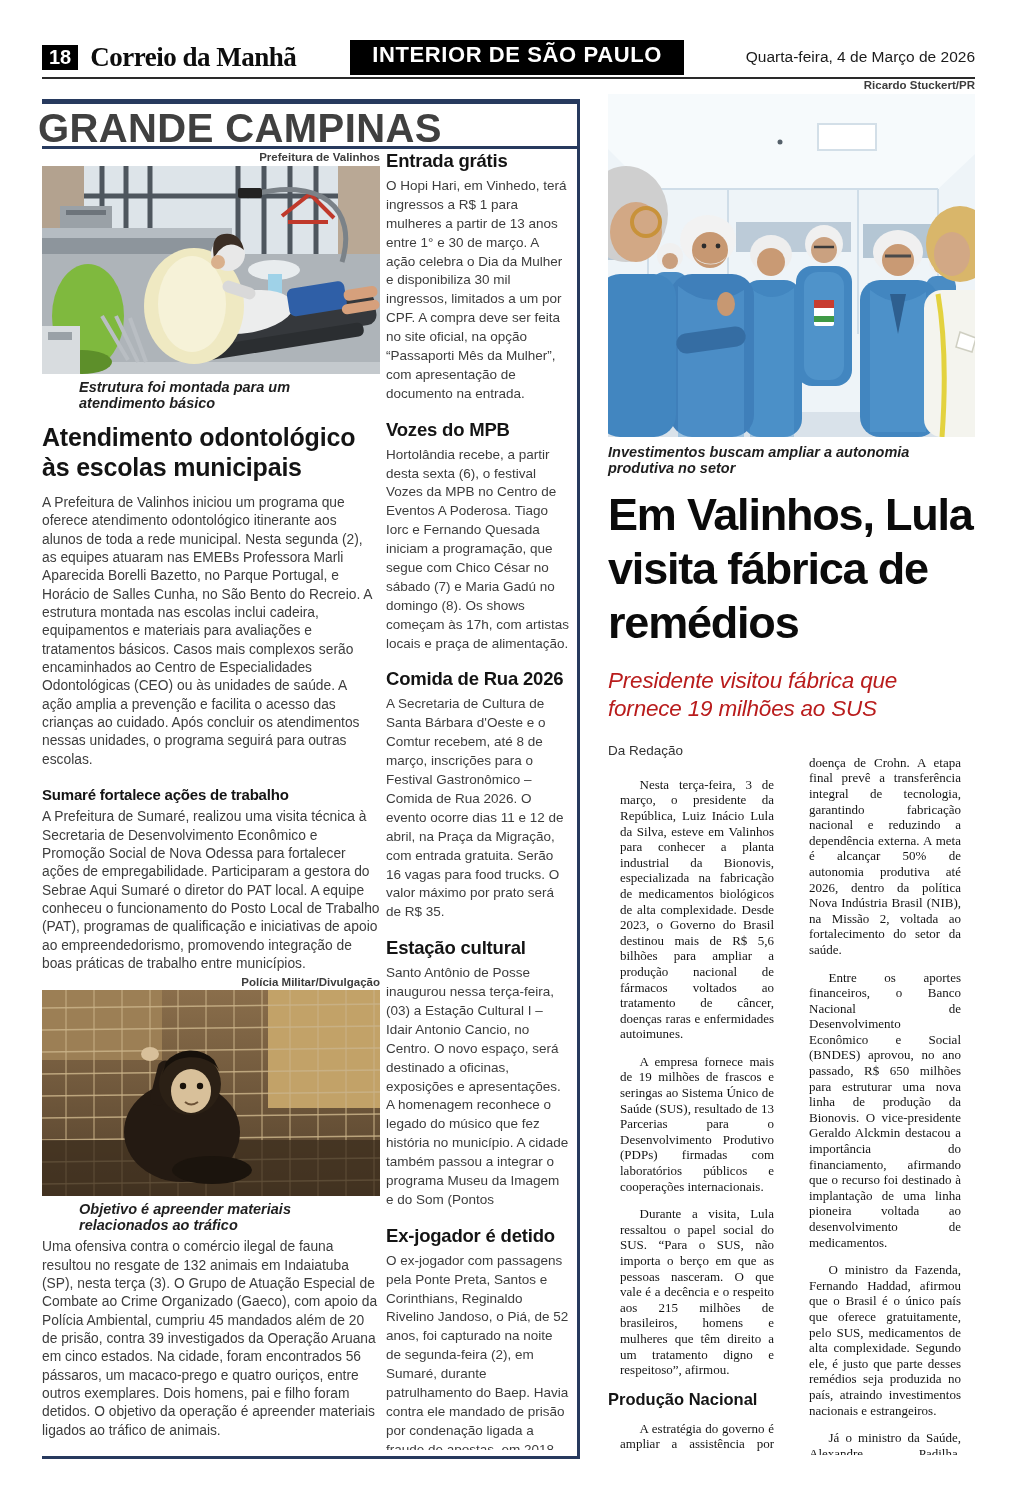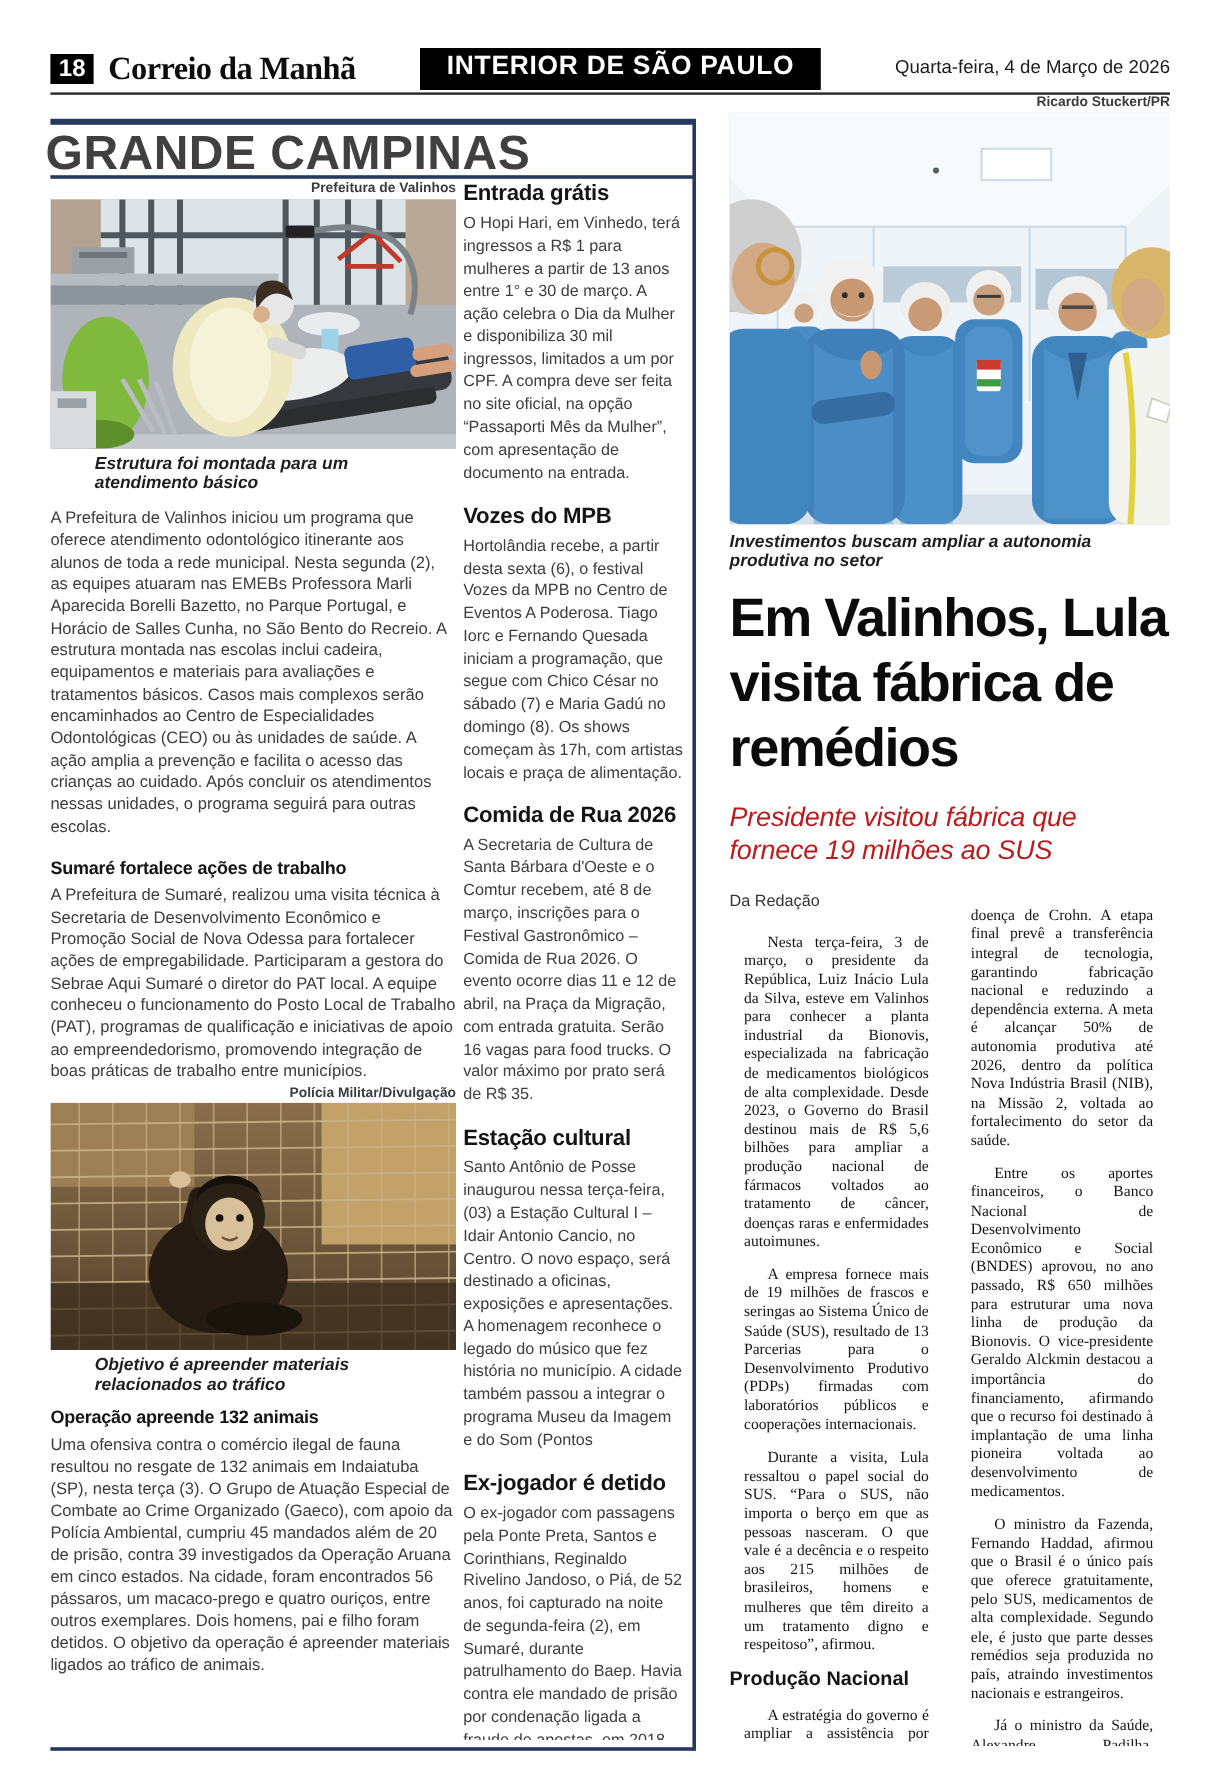--- a/index.html
+++ b/index.html
@@ -127,20 +127,21 @@
         <path d="M172,92 q12,-22 30,-8 q-4,-18 -20,-16 q-14,2 -10,24" fill="#3b2e25"></path>
         <circle cx="176" cy="96" r="7" fill="#d9b08c"></circle>
         <rect x="180" y="118" width="34" height="12" rx="6" fill="#d9d9d9" transform="rotate(18 197 124)"></rect>
         <path d="M60,150 l26,44 M74,150 l22,46 M88,152 l16,44" stroke="#b9bec3" stroke-width="4"></path>
         <rect x="0" y="160" width="38" height="48" fill="#d8dcdf"></rect>
           <rect x="6" y="166" width="24" height="8" fill="#9aa1a7"></rect>
       </svg>
     </div>
     <div class="caption">Estrutura foi montada para um atendimento básico</div>
 
+    <div class="h-lg">Atendimento odontológico às escolas municipais</div>
     <p class="body-sans" style="margin:12px 0 0;">A Prefeitura de Valinhos iniciou um programa que oferece atendimento odontológico itinerante aos alunos de toda a rede municipal. Nesta segunda (2), as equipes atuaram nas EMEBs Professora Marli Aparecida Borelli Bazetto, no Parque Portugal, e Horácio de Salles Cunha, no São Bento do Recreio. A estrutura montada nas escolas inclui cadeira, equipamentos e materiais para avaliações e tratamentos básicos. Casos mais complexos serão encaminhados ao Centro de Especialidades Odontológicas (CEO) ou às unidades de saúde. A ação amplia a prevenção e facilita o acesso das crianças ao cuidado. Após concluir os atendimentos nessas unidades, o programa seguirá para outras escolas.</p>
 
     <div class="h-md" style="margin-top:17px;">Sumaré fortalece ações de trabalho</div>
     <p class="body-sans" style="margin:5px 0 0;">A Prefeitura de Sumaré, realizou uma visita técnica à Secretaria de Desenvolvimento Econômico e Promoção Social de Nova Odessa para fortalecer ações de empregabilidade. Participaram a gestora do Sebrae Aqui Sumaré o diretor do PAT local. A equipe conheceu o funcionamento do Posto Local de Trabalho (PAT), programas de qualificação e iniciativas de apoio ao empreendedorismo, promovendo integração de boas práticas de trabalho entre municípios.</p>
 
     <div class="credit" style="margin:3px 0 2px;">Polícia Militar/Divulgação</div>
 
     <div class="photo-frame">
       <svg width="338" height="206" viewBox="0 0 338 206">
         <defs>
@@ -185,21 +186,20 @@
         <ellipse cx="149" cy="101" rx="20" ry="22" fill="#d8c09a"></ellipse>
         <circle cx="141" cy="96" r="3.2" fill="#191209"></circle>
           <circle cx="158" cy="96" r="3.2" fill="#191209"></circle>
         <path d="M143,112 q6,5 13,0" stroke="#6b5136" stroke-width="2" fill="none"></path>
         <ellipse cx="108" cy="64" rx="9" ry="7" fill="#d8c09a"></ellipse>
         <ellipse cx="170" cy="180" rx="40" ry="14" fill="#1b140d"></ellipse>
       </svg>
     </div>
     <div class="caption">Objetivo é apreender materiais relacionados ao tráfico</div>
 
-    <div class="h-md" style="margin-top:11px;">Operação apreende 132 animais</div>
     <p class="body-sans" style="margin:5px 0 0;">Uma ofensiva contra o comércio ilegal de fauna resultou no resgate de 132 animais em Indaiatuba (SP), nesta terça (3). O Grupo de Atuação Especial de Combate ao Crime Organizado (Gaeco), com apoio da Polícia Ambiental, cumpriu 45 mandados além de 20 de prisão, contra 39 investigados da Operação Aruana em cinco estados. Na cidade, foram encontrados 56 pássaros, um macaco-prego e quatro ouriços, entre outros exemplares. Dois homens, pai e filho foram detidos. O objetivo da operação é apreender materiais ligados ao tráfico de animais.</p>
 
   </div>
 
   <div class="mid-col">
     <div class="brief">
       <div class="brief-title">Entrada grátis</div>
       <div class="brief-body">O Hopi Hari, em Vinhedo, terá ingressos a R$ 1 para mulheres a partir de 13 anos entre 1° e 30 de março. A ação celebra o Dia da Mulher e disponibiliza 30 mil ingressos, limitados a um por CPF. A compra deve ser feita no site oficial, na opção “Passaporti Mês da Mulher”, com apresentação de documento na entrada.</div>
     </div>
     <div class="brief">

